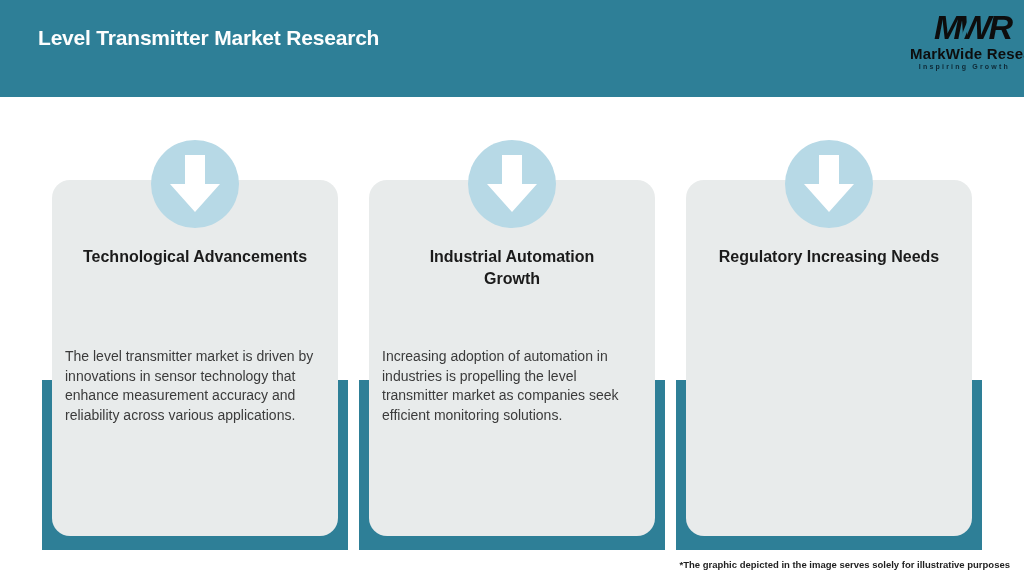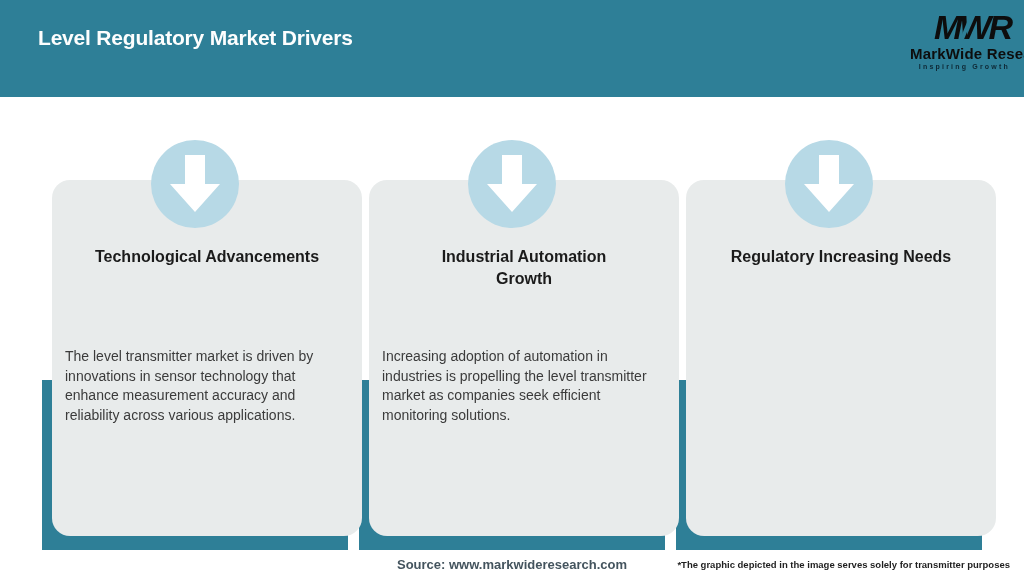--- a/index.html
+++ b/index.html
@@ -83,21 +83,21 @@
   .shadow-frame {
     position: absolute;
     top: 242px; left: 0;
     width: 306px; height: 170px;
     background: #2e7f97;
     z-index: 0;
   }
   .card {
     position: absolute;
     top: 42px; left: 10px;
-    width: 310px; height: 356px;
+    width: 286px; height: 356px;
     background: #e8ebeb;
     border-radius: 18px;
     z-index: 1;
   }
   .circle {
     position: absolute;
     top: 2px; left: 109px;
     width: 88px; height: 88px;
     border-radius: 50%;
     background: #b7d9e6;
@@ -142,21 +142,21 @@
     font-weight: 600;
     color: #1f1f1f;
   }
 </style>
 </head>
 <body>
 
 <div class="canvas">
 
   <div class="header">
-    <div class="header-title">Level Regulatory Market Drivers</div>
+    <div class="header-title">Level Transmitter Market Research</div>
     <div class="logo">
       <div class="logo-mono">
         <span>MWR</span>
         <i class="logo-slash"></i>
       </div>
       <div class="logo-name">MarkWide Research</div>
       <div class="logo-tagline">Inspiring Growth</div>
     </div>
   </div>
 
@@ -198,16 +198,15 @@
     </div>
     <div class="circle">
       <span>
         <svg width="88" height="88" viewBox="0 0 88 88">
           <polygon points="34,15 54,15 54,44 69,44 44,72 19,44 34,44" fill="#ffffff"></polygon>
         </svg>
       </span>
     </div>
   </div>
 
-  <div class="source">Source: www.markwideresearch.com</div>
-  <div class="disclaimer">*The graphic depicted in the image serves solely for transmitter purposes</div>
+  <div class="disclaimer">*The graphic depicted in the image serves solely for illustrative purposes</div>
 
 </div>
 
 </body></html>

